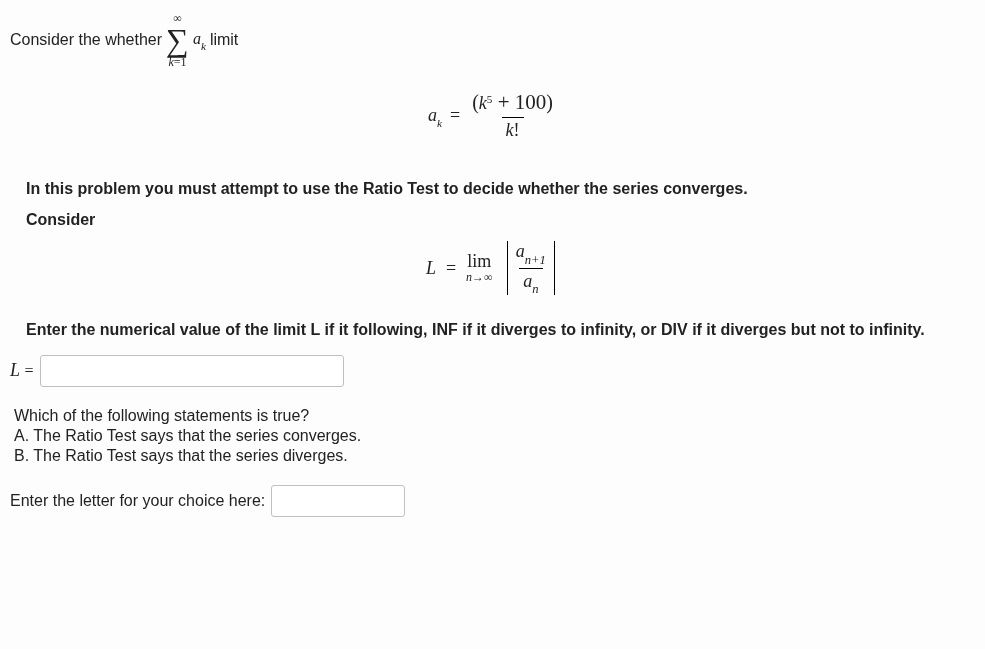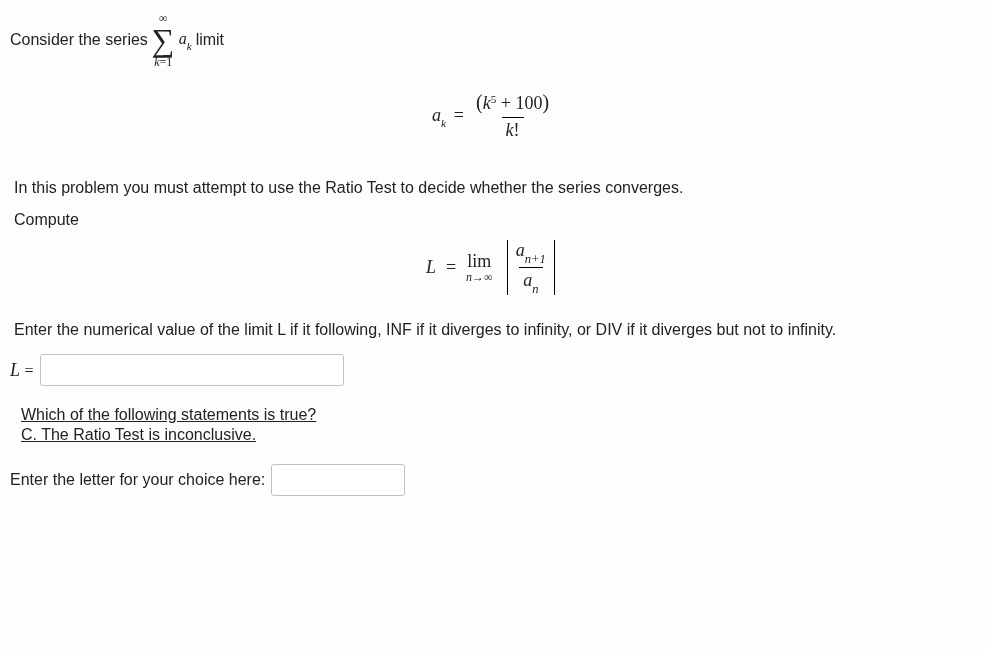--- a/index.html
+++ b/index.html
@@ -10,42 +10,43 @@
     padding: 12px 10px;
     width: 985px;
     box-sizing: border-box;
     background: #fdfdfd;
   }
   .center-math {
     text-align: center;
     margin: 14px 0 36px 0;
   }
   .para {
-    margin: 10px 4px;
+    margin: 10px 16px;
     line-height: 1.35;
+    font-weight: bold;
   }
   .intro-line {
     display: flex;
     align-items: center;
     gap: 4px;
     margin-bottom: 22px;
   }
   input[type="text"] {
     border: 1px solid #c0c0c0;
     border-radius: 3px;
     font-size: 15px;
     padding: 3px 6px;
     height: 24px;
     box-sizing: content-box;
     background: #fff;
   }
   .answer-input { width: 290px; }
   .choice-input { width: 120px; }
   .options { margin: 8px 0 20px 0; }
-  .options div { margin: 2px 11px; text-decoration: underline; }
+  .options div { margin: 2px 4px; }
   .inline-row { display:flex; align-items:center; gap:6px; margin: 14px 0 20px 0; }
 
   
   .math-i { font-family: "Cambria Math","STIXGeneral","Times New Roman",serif; font-style: italic; }
   .math-r { font-family: "Cambria Math","STIXGeneral","Times New Roman",serif; font-style: normal; }
   .sum-block { display:inline-flex; flex-direction:column; align-items:center; line-height:1; }
   .sum-sym { font-size: 32px; line-height:1; font-family: "Cambria Math","STIXGeneral","Times New Roman",serif;}
   .sum-top, .sum-bot { font-size: 12px; font-family: "Cambria Math","STIXGeneral","Times New Roman",serif; }
   .ak-eq { display:inline-flex; align-items:center; gap:8px; }
   .frac { display:inline-flex; flex-direction:column; align-items:center; line-height:1.2; vertical-align:middle;}
@@ -57,48 +58,48 @@
   .lim-top { font-size: 18px; }
   .lim-bot { font-size: 12px; }
   .abs { display:inline-flex; align-items:flex-end; }
   .abs-bar { display:inline-block; width:1.2px; background:#000; align-self:stretch; min-height:40px; margin:0 4px;}
   .leq-row { display:inline-flex; align-items:center; gap:10px; font-family:"Cambria Math","STIXGeneral","Times New Roman",serif; font-size:18px;}
 </style>
 </head>
 <body>
 
 <div class="intro-line">
-  <span>Consider the series</span>
+  <span>Consider the whether</span>
   <span class="sum-block">
     <span class="sum-top math-r">∞</span>
     <span class="sum-sym">∑</span>
     <span class="sum-bot"><span class="math-i">k</span><span class="math-r">=1</span></span>
   </span>
   <span><span class="math-i">a</span><span class="math-i sub">k</span></span>
   <span>limit</span>
 </div>
 
 <div class="center-math">
   <span class="ak-eq">
     <span><span class="math-i" style="font-size:18px">a</span><span class="math-i sub">k</span></span>
     <span class="math-r" style="font-size:18px">=</span>
     <span class="frac">
       <span class="num">
-        <span class="math-r" style="font-size:20px">(</span><span class="math-i" style="font-size:18px">k</span><span class="math-r sup">5</span><span class="math-r" style="font-size:18px"> + 100</span><span class="math-r" style="font-size:20px">)</span>
+        <span class="math-r" style="font-size:20px">(</span><span class="math-i" style="font-size:18px">k</span><span class="math-r sup">5</span><span class="math-r" style="font-size:21px"> + 100</span><span class="math-r" style="font-size:20px">)</span>
       </span>
       <span class="den">
         <span class="math-i" style="font-size:18px">k</span><span class="math-r" style="font-size:18px">!</span>
       </span>
     </span>
   </span>
 </div>
 
 <div class="para">In this problem you must attempt to use the Ratio Test to decide whether the series converges.</div>
 
-<div class="para">Compute</div>
+<div class="para">Consider</div>
 
 <div class="center-math" style="margin:10px 0 24px 0;">
   <span class="leq-row">
     <span class="math-i">L</span>
     <span class="math-r">=</span>
     <span class="lim-block">
       <span class="lim-top math-r">lim</span>
       <span class="lim-bot"><span class="math-i">n</span><span class="math-r">→∞</span></span>
     </span>
     <span class="abs">
@@ -114,19 +115,20 @@
 
 <div class="para">Enter the numerical value of the limit L if it following, INF if it diverges to infinity, or DIV if it diverges but not to infinity.</div>
 
 <div class="inline-row">
   <span><span class="math-i" style="font-size:18px">L</span> <span class="math-r" style="font-size:16px">=</span></span>
   <input type="text" class="answer-input" style="">
 </div>
 
 <div class="options">
   <div>Which of the following statements is true?</div>
-  <div>C. The Ratio Test is inconclusive.</div>
+  <div>A. The Ratio Test says that the series converges.</div>
+  <div>B. The Ratio Test says that the series diverges.</div>
 </div>
 
 <div class="inline-row" style="">
   <span>Enter the letter for your choice here:</span>
   <input type="text" class="choice-input" style="">
 </div>
 
 </body></html>

